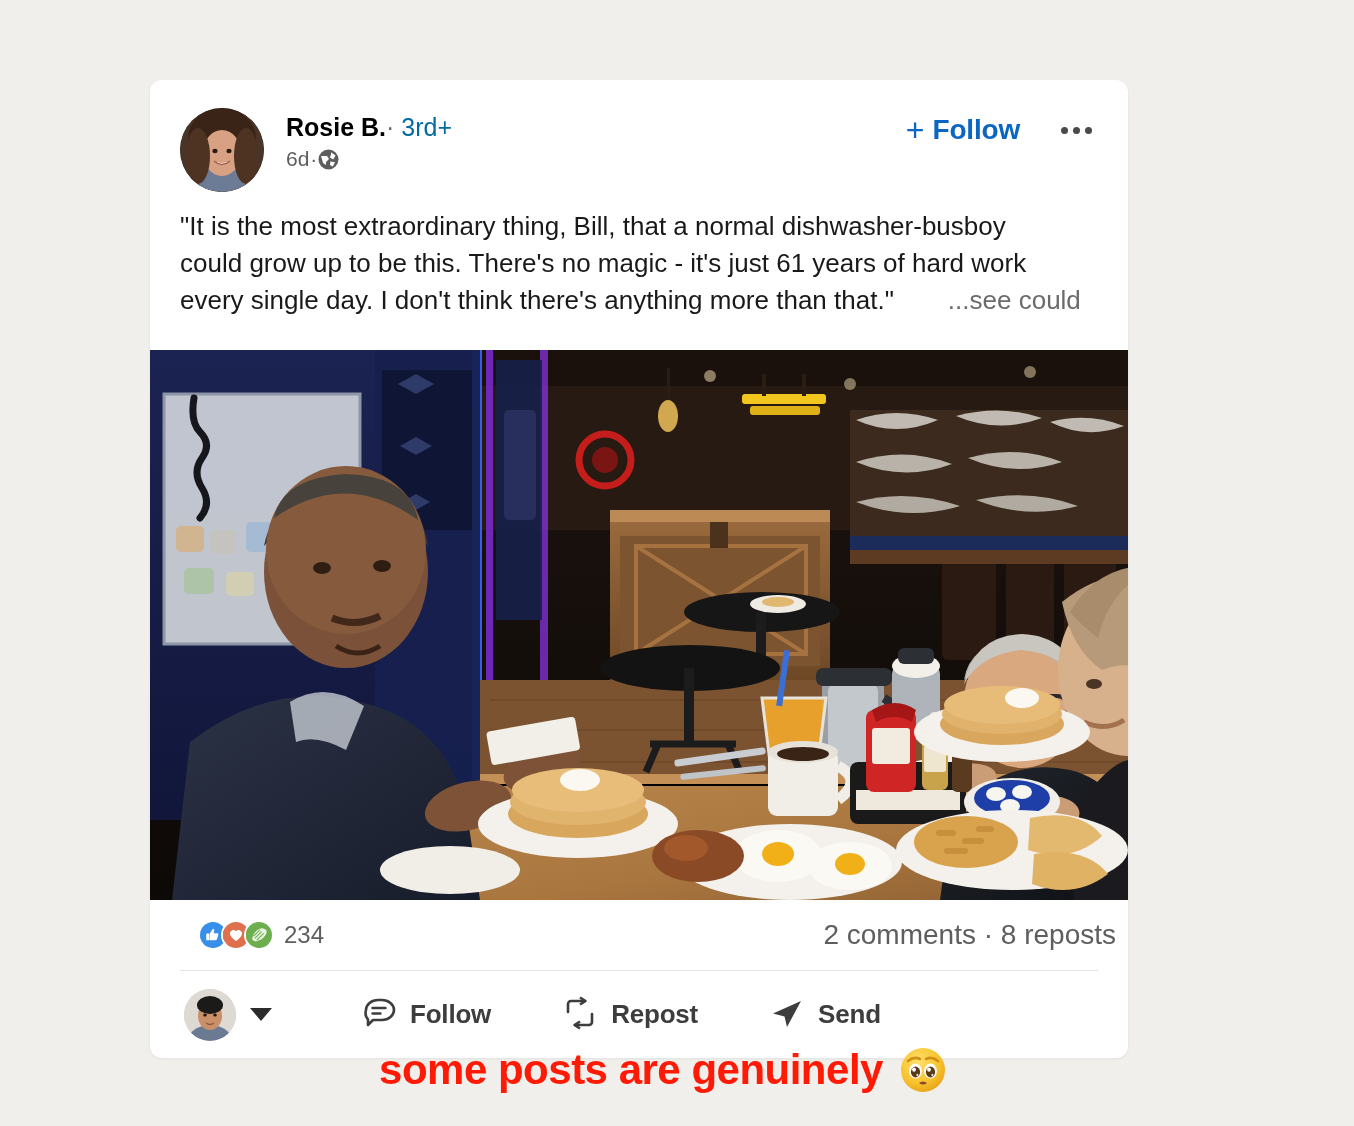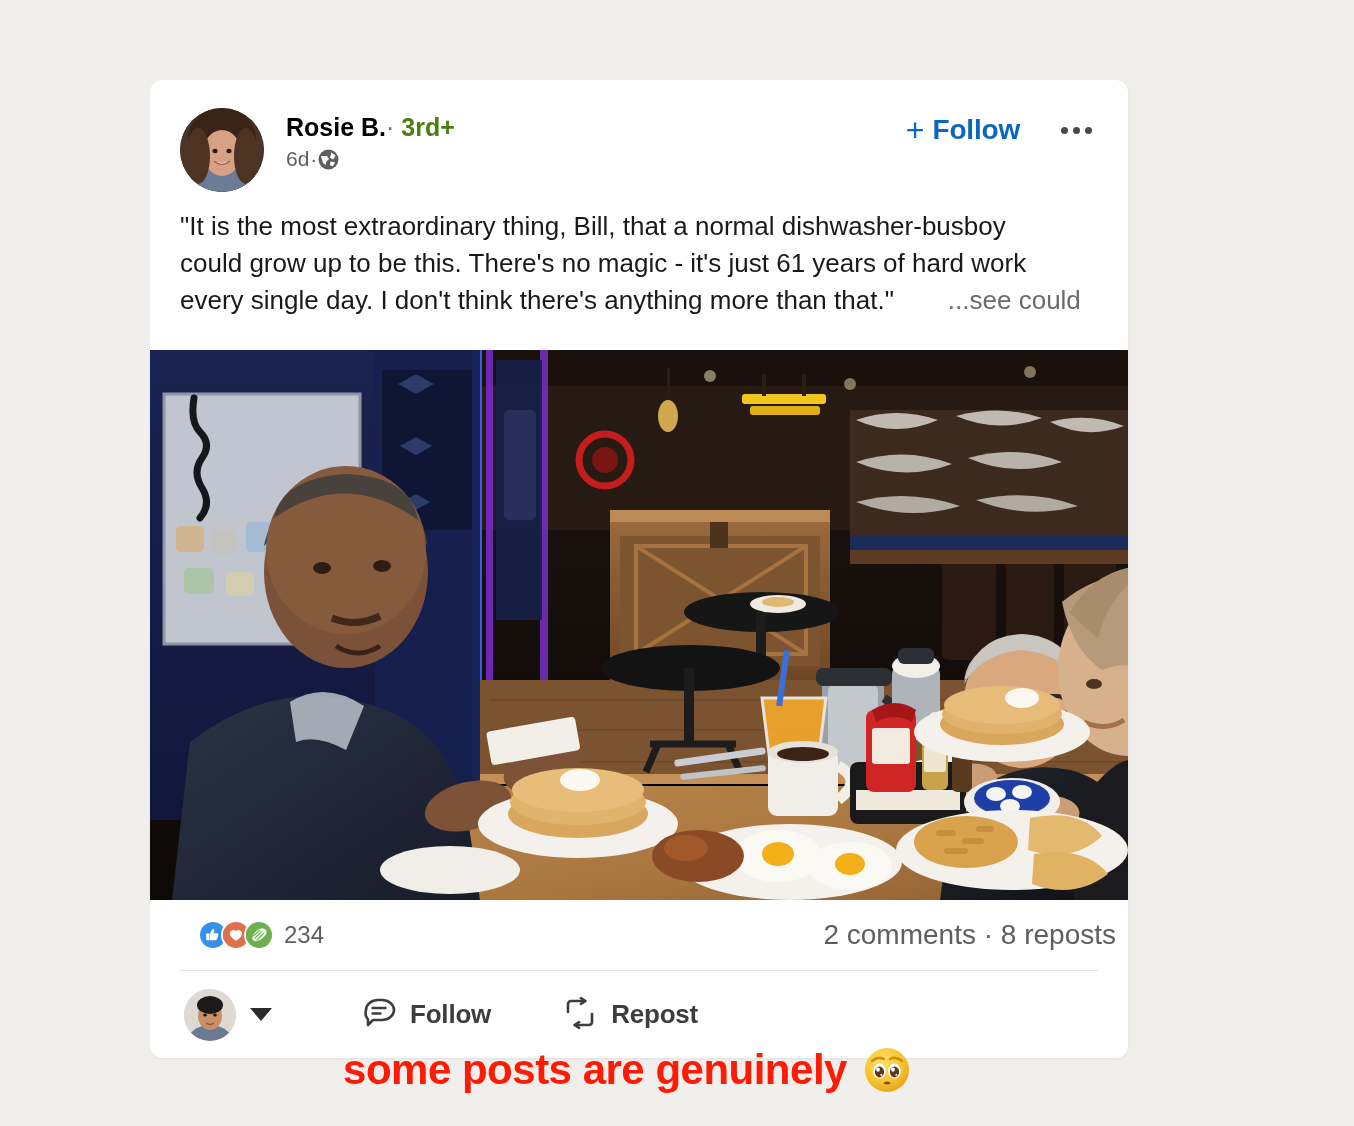--- a/index.html
+++ b/index.html
@@ -57,21 +57,21 @@
     line-height: 31px;
     color: #1a1a1a;
     white-space: nowrap;
   }
   .author-name {
     font-weight: bold;
     color: #000000;
     font-size: 25px;
   }
   .degree-sep { color: #6b6b6b; font-weight: normal; }
-  .degree { color: #4d7c0f; font-weight: bold; }
+  .degree { color: #0369a1; font-weight: normal; }
   .author-line2 {
     font-size: 21px;
     line-height: 30px;
     color: #5e5e5e;
     white-space: nowrap;
     margin-top: 2px;
   }
   .author-line3 {
     font-size: 21px;
     line-height: 28px;
@@ -250,20 +250,21 @@
 
   
   .caption {
     position: absolute;
     left: 0;
     top: 1046px;
     width: 1254px;
     display: flex;
     justify-content: center;
     gap: 16px;
+    padding-left: 36px;
   }
   .caption-text {
     color: #ff1a05;
     font-size: 42px;
     font-weight: bold;
     letter-spacing: -0.5px;
     white-space: nowrap;
   }
   .caption-emoji { width: 48px; height: 48px; display: block; }
 </style>
@@ -650,20 +651,28 @@
         <svg viewBox="0 0 34 34" width="34" height="34">
           <path d="M5 16 V8 a3 3 0 0 1 3 -3 h13" fill="none" stroke="#3d3d3d" stroke-width="2.6" stroke-linecap="round"></path>
           <path d="M17 1.5 L22.5 5 L17 8.5" fill="none" stroke="#3d3d3d" stroke-width="2.6" stroke-linejoin="round"></path>
           <path d="M29 18 v8 a3 3 0 0 1 -3 3 H13" fill="none" stroke="#3d3d3d" stroke-width="2.6" stroke-linecap="round"></path>
           <path d="M17 25.5 L11.5 29 L17 32.5" fill="none" stroke="#3d3d3d" stroke-width="2.6" stroke-linejoin="round"></path>
         </svg>
       </span>
       <span class="action-label">Repost</span>
     </button>
 
+    <button class="action-btn">
+      <span>
+        <svg viewBox="0 0 34 34" width="34" height="34">
+          <path d="M31 5 L3 17.5 L14.5 20.5 L17 31 z" fill="#3d3d3d"></path>
+        </svg>
+      </span>
+      <span class="action-label">Send</span>
+    </button>
   </div>
 </div>
 
 <div class="caption">
   <span class="caption-text">some posts are genuinely</span>
   <span>
     <svg class="caption-emoji" viewBox="0 0 48 48">
       <defs>
         <radialGradient id="emojiG" cx="40%" cy="32%" r="72%">
           <stop offset="0%" stop-color="#ffe06a"></stop>

